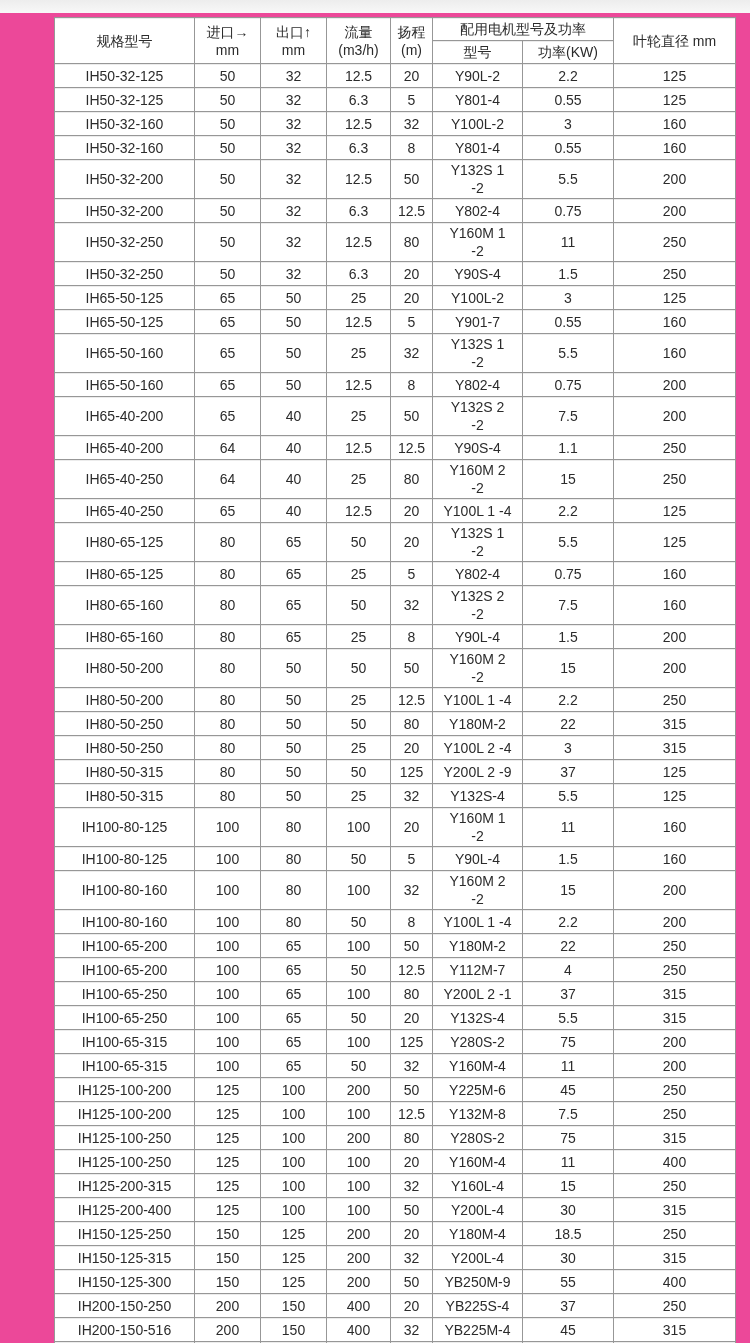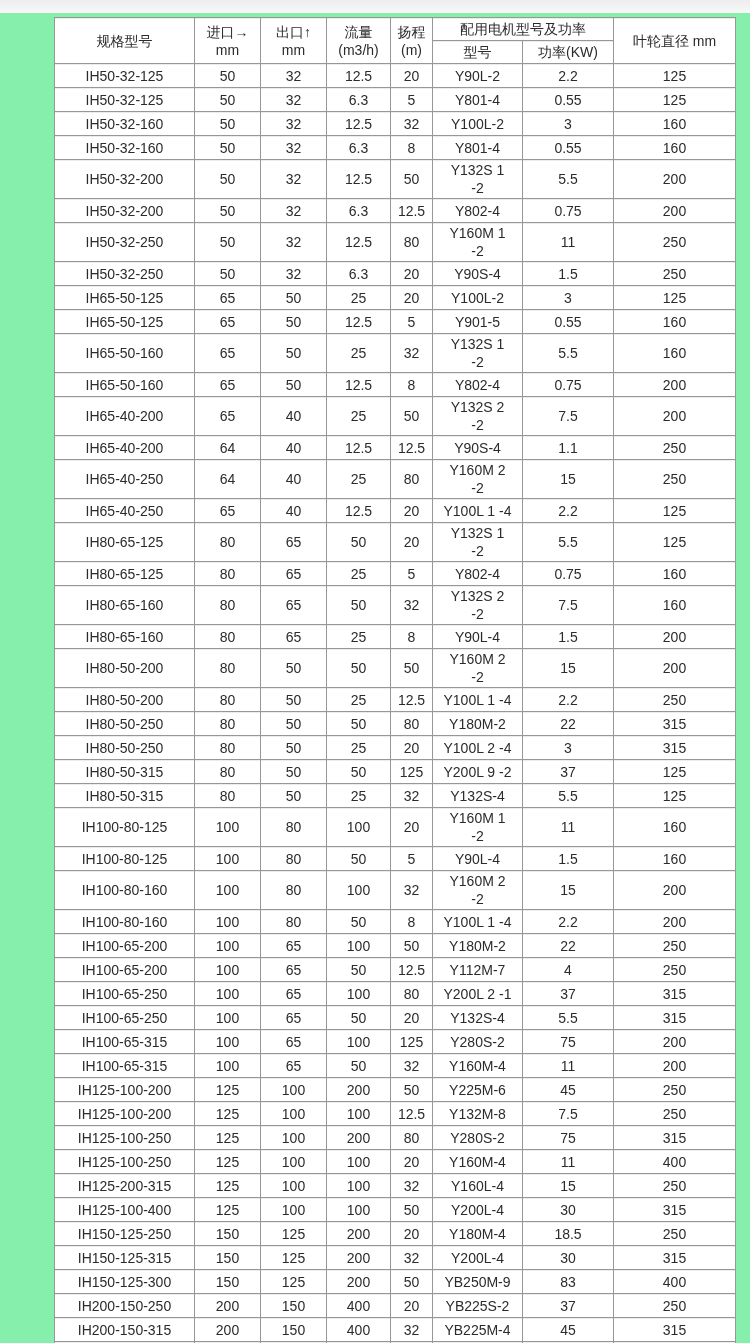--- a/index.html
+++ b/index.html
@@ -7,21 +7,21 @@
     padding: 0;
     background: #fdfdfd;
     font-family: "Liberation Sans", "DejaVu Sans", sans-serif;
     color: #2b2b2b;
   }
   .page {
     width: 750px;
     height: 1343px;
     position: relative;
     overflow: hidden;
-    background: #86efac;
+    background: #ec4899;
   }
   .top-band {
     position: absolute;
     top: 0; left: 0; right: 0;
     height: 13px;
     background: linear-gradient(#ededed, #f8f8f8);
   }
   table.spec {
     position: absolute;
     top: 17px;
@@ -182,21 +182,21 @@
           <td class="c-motor">Y100L-2</td>
           <td class="c-power">3</td>
           <td class="c-impeller">125</td>
         </tr>
         <tr>
           <td class="c-model">IH65-50-125</td>
           <td class="c-inlet">65</td>
           <td class="c-outlet">50</td>
           <td class="c-flow">12.5</td>
           <td class="c-head">5</td>
-          <td class="c-motor">Y901-5</td>
+          <td class="c-motor">Y901-7</td>
           <td class="c-power">0.55</td>
           <td class="c-impeller">160</td>
         </tr>
         <tr>
           <td class="c-model">IH65-50-160</td>
           <td class="c-inlet">65</td>
           <td class="c-outlet">50</td>
           <td class="c-flow">25</td>
           <td class="c-head">32</td>
           <td class="c-motor">Y132S 1
@@ -338,21 +338,21 @@
           <td class="c-motor">Y100L 2 -4</td>
           <td class="c-power">3</td>
           <td class="c-impeller">315</td>
         </tr>
         <tr>
           <td class="c-model">IH80-50-315</td>
           <td class="c-inlet">80</td>
           <td class="c-outlet">50</td>
           <td class="c-flow">50</td>
           <td class="c-head">125</td>
-          <td class="c-motor">Y200L 9 -2</td>
+          <td class="c-motor">Y200L 2 -9</td>
           <td class="c-power">37</td>
           <td class="c-impeller">125</td>
         </tr>
         <tr>
           <td class="c-model">IH80-50-315</td>
           <td class="c-inlet">80</td>
           <td class="c-outlet">50</td>
           <td class="c-flow">25</td>
           <td class="c-head">32</td>
           <td class="c-motor">Y132S-4</td>
@@ -505,21 +505,21 @@
           <td class="c-model">IH125-200-315</td>
           <td class="c-inlet">125</td>
           <td class="c-outlet">100</td>
           <td class="c-flow">100</td>
           <td class="c-head">32</td>
           <td class="c-motor">Y160L-4</td>
           <td class="c-power">15</td>
           <td class="c-impeller">250</td>
         </tr>
         <tr>
-          <td class="c-model">IH125-100-400</td>
+          <td class="c-model">IH125-200-400</td>
           <td class="c-inlet">125</td>
           <td class="c-outlet">100</td>
           <td class="c-flow">100</td>
           <td class="c-head">50</td>
           <td class="c-motor">Y200L-4</td>
           <td class="c-power">30</td>
           <td class="c-impeller">315</td>
         </tr>
         <tr>
           <td class="c-model">IH150-125-250</td>
@@ -541,35 +541,35 @@
           <td class="c-power">30</td>
           <td class="c-impeller">315</td>
         </tr>
         <tr>
           <td class="c-model">IH150-125-300</td>
           <td class="c-inlet">150</td>
           <td class="c-outlet">125</td>
           <td class="c-flow">200</td>
           <td class="c-head">50</td>
           <td class="c-motor">YB250M-9</td>
-          <td class="c-power">83</td>
+          <td class="c-power">55</td>
           <td class="c-impeller">400</td>
         </tr>
         <tr>
           <td class="c-model">IH200-150-250</td>
           <td class="c-inlet">200</td>
           <td class="c-outlet">150</td>
           <td class="c-flow">400</td>
           <td class="c-head">20</td>
-          <td class="c-motor">YB225S-2</td>
+          <td class="c-motor">YB225S-4</td>
           <td class="c-power">37</td>
           <td class="c-impeller">250</td>
         </tr>
         <tr>
-          <td class="c-model">IH200-150-315</td>
+          <td class="c-model">IH200-150-516</td>
           <td class="c-inlet">200</td>
           <td class="c-outlet">150</td>
           <td class="c-flow">400</td>
           <td class="c-head">32</td>
           <td class="c-motor">YB225M-4</td>
           <td class="c-power">45</td>
           <td class="c-impeller">315</td>
         </tr>
         <tr>
           <td class="c-model">IH200-150-400</td>

